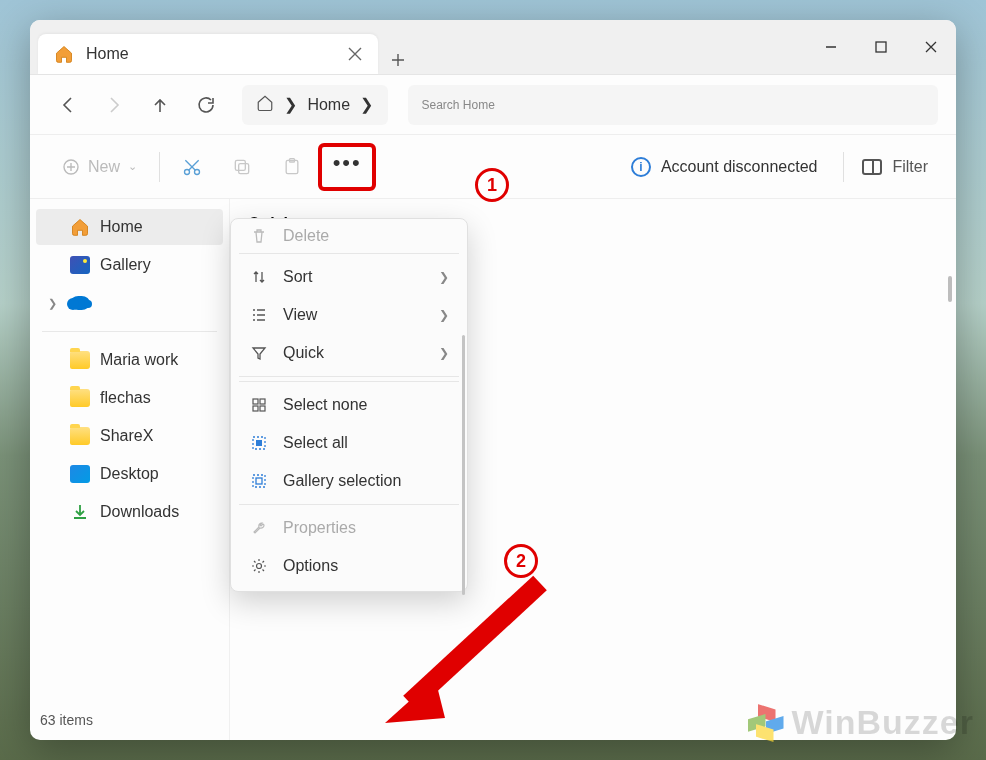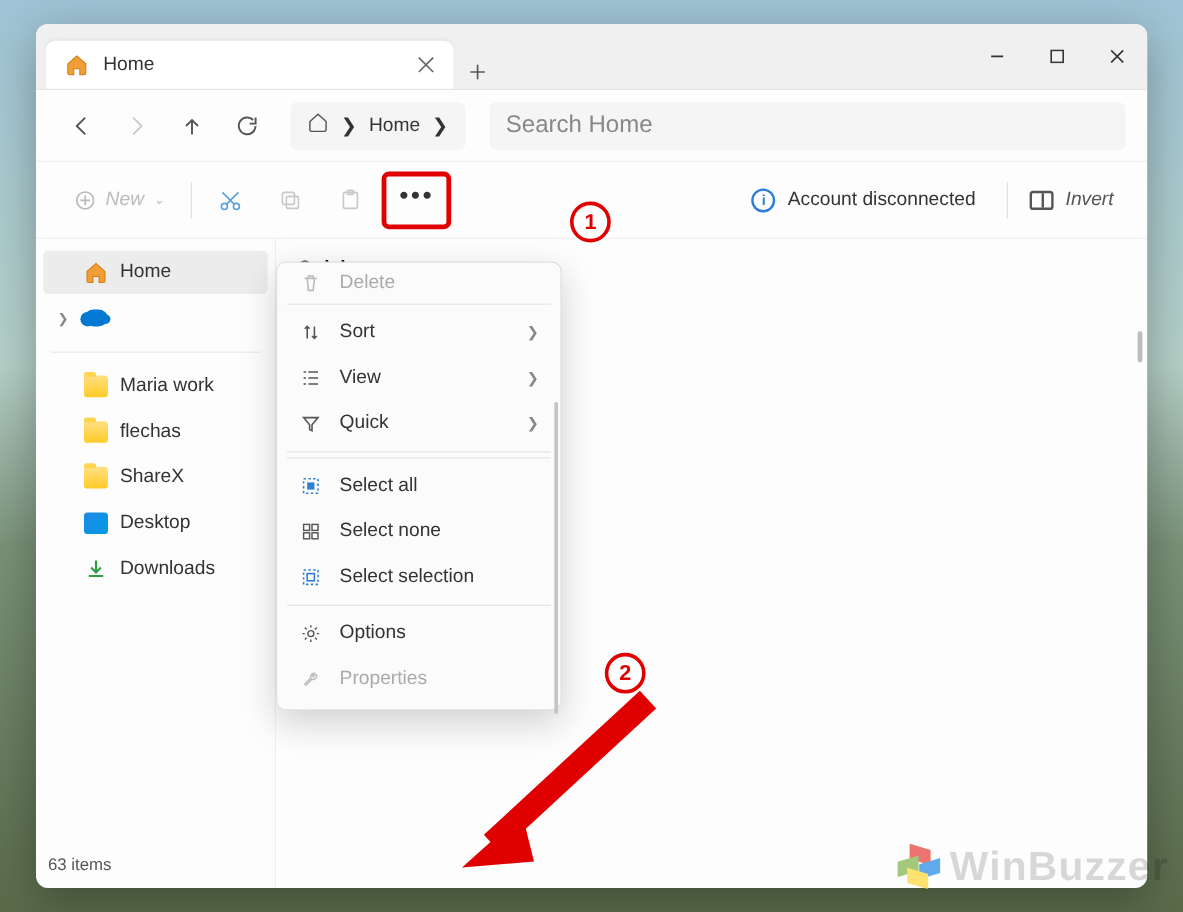--- a/index.html
+++ b/index.html
@@ -13,24 +13,24 @@
 .newtab { display:flex; align-items:center; justify-content:center; width:40px; margin-bottom:6px; color:#555; }
 .winctrls { display: flex; align-items: center; }
 .winctrls div { width: 50px; height: 100%; display: flex; align-items: center; justify-content: center; color: #333; cursor: pointer; }
 .addrbar { height: 60px; display: flex; align-items: center; padding: 0 18px; gap: 6px; background: #fdfdfd; border-bottom: 1px solid #eee; }
 .navbtn { width: 40px; height: 40px; display: flex; align-items: center; justify-content: center; color: #555; border-radius: 4px; }
 .navbtn.disabled { color: #bbb; }
 .addrpath { flex:0 0 auto; display:flex; align-items:center; background:#f5f5f5; border-radius:6px; height:40px; padding:0 14px; gap:10px; margin-left:10px; }
 .addrpath span { font-size: 16px; color: #333; }
 .chev-r { color: #888; font-size: 13px; }
 .searchbox { flex: 1; margin-left: 14px; height: 40px; background:#f5f5f5; border-radius:6px; display:flex; align-items:center; padding:0 14px; }
-.searchbox input { border:none; background:none; outline:none; font-size:20px; color:#0f172a; width:100%; }
+.searchbox input { border:none; background:none; outline:none; font-size:12px; color:#0f172a; width:100%; }
 .searchbox input::placeholder { color:#888; }
 .toolbar { height: 64px; display: flex; align-items: center; padding: 0 18px; gap: 2px; border-bottom: 1px solid #eee; }
-.tbtn { height: 40px; padding: 0 14px; display: flex; align-items:center; gap:8px; color:#555; font-size:16px; border-radius:4px;font-style:italic; }
+.tbtn { height: 40px; padding: 0 14px; display: flex; align-items:center; gap:8px; color:#555; font-size:16px; border-radius:4px; }
 .tbtn.disabled { color:#bbb; }
 .tbtn .chev-d { font-size: 11px; color:#bbb; }
 .tsep { width:1px; height:30px; background:#e0e0e0; margin: 0 6px; }
 .tbtn-icon { width: 48px; height: 40px; display:flex; align-items:center; justify-content:center; color:#5aa0d6; }
 .tbtn-icon.disabled { color:#c8c8c8; }
 .moreframe { width: 58px; height: 48px; border: 4px solid #e00000; border-radius: 6px; display:flex; align-items:center; justify-content:center; position:relative; }
 .moredots { font-size: 22px; color:#333; letter-spacing: 2px; line-height:0; transform: translateY(-4px); }
 .spacer { flex:1; }
 .acct { display:flex; align-items:center; gap:10px; font-size:16px; color:#333; padding:0 18px; }
 .acct-icon { width:20px; height:20px; border:2px solid #2e7ed8; border-radius:50%; display:flex; align-items:center; justify-content:center; color:#2e7ed8; font-size:12px; font-weight:bold; }
@@ -73,21 +73,21 @@
 .msep { height:1px; background:#e6e6e6; margin:4px 8px; }
 .badge { position:absolute; width:34px; height:34px; background:#e00000; border:3px solid #e00000; border-radius:50%; display:flex; align-items:center; justify-content:center; color:#fff; font-size:18px; font-weight:700; z-index:30; }
 .badge.white-fill { background:#fff; color:#e00000; }
 .badge1 { top:148px; left:445px; }
 .badge2 { top:524px; left:474px; }
 .arrow-ann { position:absolute; left:345px; top:548px; z-index:25; }
 .arrow-ann svg { width:220px; height:180px; }
 .preview-ico { width:20px; height:16px; border:2px solid #555; border-radius:3px; position:relative; }
 .preview-ico::after { content:''; position:absolute; left:50%; top:0; bottom:0; width:2px; background:#555; }
 .scrollbar-track { position:absolute; right:4px; top:256px; width:4px; height:26px; background:#bdbdbd; border-radius:3px; z-index:2; }
-.watermark { position:absolute; right:12px; bottom:18px; font-size:34px; font-weight:700; color:rgba(0,0,0,0.15); letter-spacing:1px; z-index:50; display:flex; align-items:flex-start; gap:6px; }
+.watermark { position:absolute; right:12px; bottom:18px; font-size:34px; font-weight:700; color:rgba(0,0,0,0.15); letter-spacing:1px; z-index:50; display:flex; align-items:flex-end; gap:6px; }
 .wm-logo { width:38px; height:38px; position:relative; opacity:0.7; }
 .wm-logo div { position:absolute; width:18px; height:18px; }
 .wm-r { top:0; left:10px; background:#e53935; clip-path:polygon(0 0,100% 30%,100% 100%,0 70%); }
 .wm-g { top:10px; left:0; background:#7cb342; clip-path:polygon(0 30%,100% 0,100% 70%,0 100%); }
 .wm-b { top:12px; left:18px; background:#1e88e5; clip-path:polygon(0 30%,100% 0,100% 70%,0 100%); }
 .wm-y { top:20px; left:8px; background:#fdd835; clip-path:polygon(0 0,100% 30%,100% 100%,0 70%); }
 </style>
 </head>
 <body>
 
@@ -201,34 +201,41 @@
       <span class="moredots">•••</span>
     </div>
     <div class="spacer"></div>
     <div class="acct">
       <span class="acct-icon">i</span>
       <span>Account disconnected</span>
     </div>
     <div class="tsep"></div>
     <div class="preview tbtn">
       <span class="preview-ico"></span>
-      <span>Invert</span>
+      <span>Filter</span>
     </div>
   </div>
 
   <div class="content">
     <div class="navpane">
       <div class="navitem sel">
         <span class="expand"></span>
         <span class="ico home-ico">
             <svg viewBox="0 0 24 24">
               <path d="M3 11l9-8 9 8v9a2 2 0 0 1-2 2h-4v-6h-6v6H5a2 2 0 0 1-2-2z" fill="#f29e38" stroke="#d17c0e"></path>
             </svg>
           </span>
         <span>Home</span>
+      </div>
+      <div class="navitem">
+        <span class="expand"></span>
+        <span class="ico">
+            <span class="gallery-ico"></span>
+          </span>
+        <span>Gallery</span>
       </div>
       <div class="navitem">
         <span class="expand">❯</span>
         <span class="ico">
             <span class="onedrive-ico"></span>
           </span>
       </div>
       <div class="navsep"></div>
       <div class="navitem">
         <span class="expand"></span>
@@ -365,63 +372,63 @@
           </svg>
         </span>
       <span>Quick</span>
       <span class="arrow">❯</span>
     </div>
     <div class="msep"></div>
     <div class="msep"></div>
     <div class="mitem">
       <span class="mico">
           <svg width="16" height="16" viewBox="0 0 16 16">
-            <rect x="2" y="2" width="12" height="12" fill="none" stroke="#2e7ed8" stroke-width="1.3" stroke-dasharray="2 2"></rect>
-            <rect x="5" y="5" width="6" height="6" fill="#2e7ed8"></rect>
-          </svg>
-        </span>
-      <span>Select all</span>
-    </div>
-    <div class="mitem">
-      <span class="mico">
-          <svg width="16" height="16" viewBox="0 0 16 16">
             <rect x="2" y="2" width="5" height="5" fill="none" stroke="#555" stroke-width="1.2"></rect>
             <rect x="9" y="2" width="5" height="5" fill="none" stroke="#555" stroke-width="1.2"></rect>
             <rect x="2" y="9" width="5" height="5" fill="none" stroke="#555" stroke-width="1.2"></rect>
             <rect x="9" y="9" width="5" height="5" fill="none" stroke="#555" stroke-width="1.2"></rect>
           </svg>
         </span>
       <span>Select none</span>
     </div>
     <div class="mitem">
       <span class="mico">
           <svg width="16" height="16" viewBox="0 0 16 16">
             <rect x="2" y="2" width="12" height="12" fill="none" stroke="#2e7ed8" stroke-width="1.3" stroke-dasharray="2 2"></rect>
+            <rect x="5" y="5" width="6" height="6" fill="#2e7ed8"></rect>
+          </svg>
+        </span>
+      <span>Select all</span>
+    </div>
+    <div class="mitem">
+      <span class="mico">
+          <svg width="16" height="16" viewBox="0 0 16 16">
+            <rect x="2" y="2" width="12" height="12" fill="none" stroke="#2e7ed8" stroke-width="1.3" stroke-dasharray="2 2"></rect>
             <rect x="5" y="5" width="6" height="6" fill="none" stroke="#2e7ed8" stroke-width="1.3"></rect>
           </svg>
         </span>
-      <span>Select selection</span>
+      <span>Gallery selection</span>
     </div>
     <div class="msep"></div>
+    <div class="mitem disabled">
+      <span class="mico">
+          <svg width="16" height="16" viewBox="0 0 16 16">
+            <path d="M13 5a3 3 0 0 1-4 3L4 13l-1-1 5-5a3 3 0 0 1 3-4l-2 2 1 1 2-2z" fill="none" stroke="#bbb" stroke-width="1.2"></path>
+          </svg>
+        </span>
+      <span>Properties</span>
+    </div>
     <div class="mitem">
       <span class="mico">
           <svg width="16" height="16" viewBox="0 0 16 16">
             <circle cx="8" cy="8" r="2.5" fill="none" stroke="#555" stroke-width="1.2"></circle>
             <path d="M8 1v2M8 13v2M1 8h2M13 8h2M3 3l1.5 1.5M11.5 11.5L13 13M13 3l-1.5 1.5M4.5 11.5L3 13" stroke="#555" stroke-width="1.2"></path>
           </svg>
         </span>
       <span>Options</span>
-    </div>
-    <div class="mitem disabled">
-      <span class="mico">
-          <svg width="16" height="16" viewBox="0 0 16 16">
-            <path d="M13 5a3 3 0 0 1-4 3L4 13l-1-1 5-5a3 3 0 0 1 3-4l-2 2 1 1 2-2z" fill="none" stroke="#bbb" stroke-width="1.2"></path>
-          </svg>
-        </span>
-      <span>Properties</span>
     </div>
   </div>
 
   <div class="badge white-fill badge1">
       <span>1</span>
     </div>
   <div class="badge white-fill badge2">
       <span>2</span>
     </div>
 

